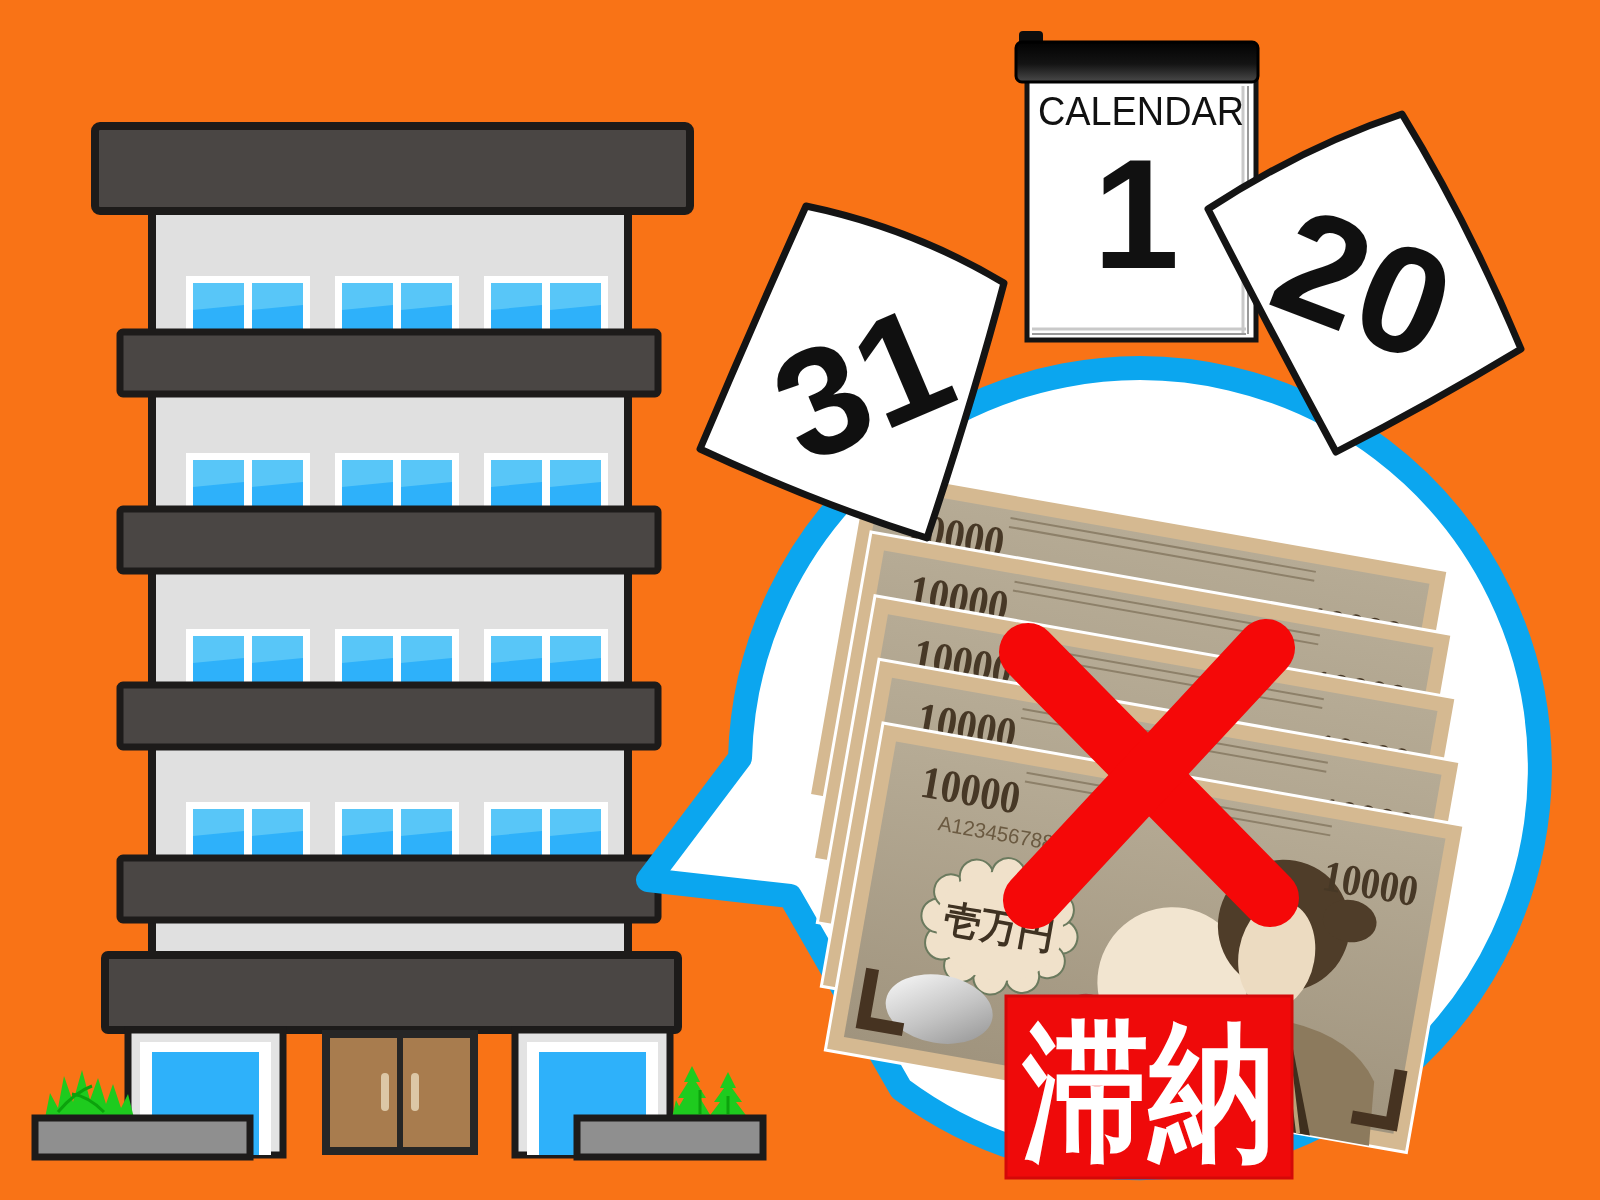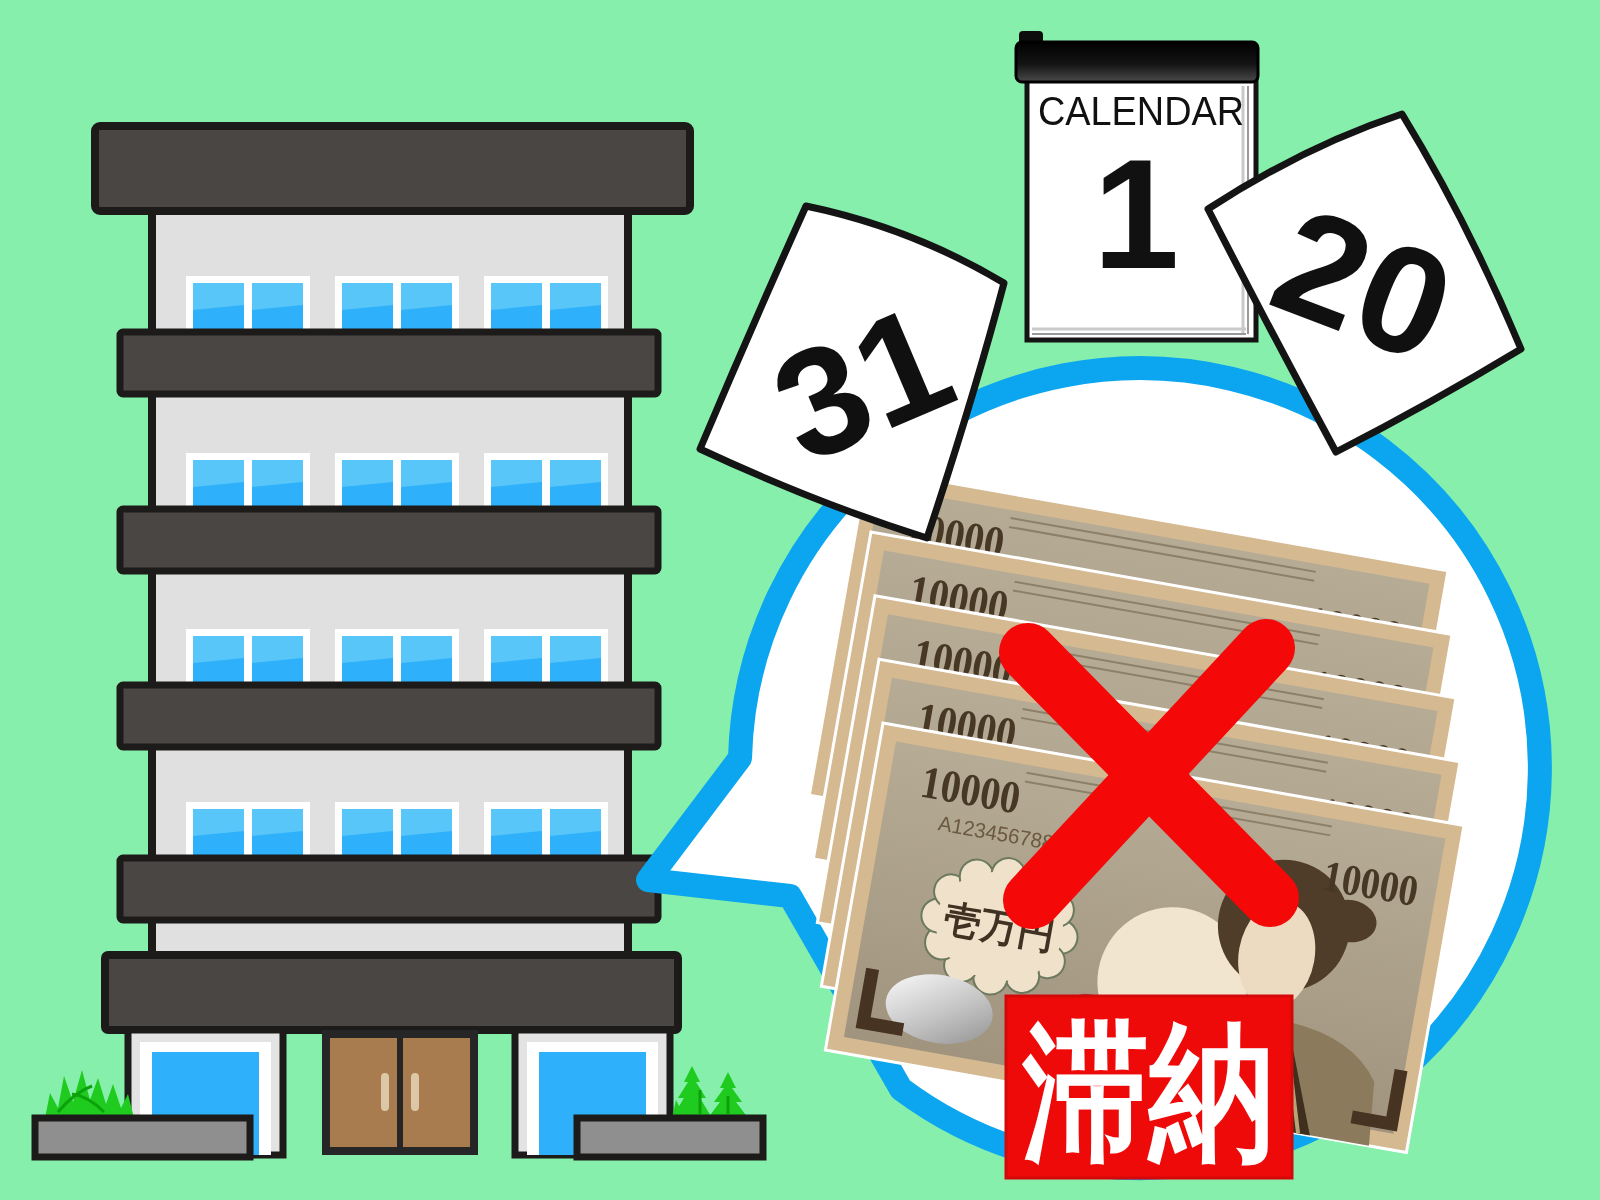--- a/index.html
+++ b/index.html
@@ -1,16 +1,16 @@
 <!DOCTYPE html>
 <html><head>
 <meta charset="utf-8">
 <style>
   html,body{margin:0;padding:0;background:#ffffff;}
-  .stage{width:1600px;height:1200px;position:relative;overflow:hidden;background:#86efac;}
+  .stage{width:1600px;height:1200px;position:relative;overflow:hidden;background:#f97316;}
   svg{display:block;}
   text{user-select:none;}
   .sans{font-family:"Liberation Sans", sans-serif;}
   .serif{font-family:"Liberation Serif", serif;}
 </style>
 </head>
 <body>
 
 <div class="stage">
 <svg width="1600" height="1200" viewBox="0 0 1600 1200" xmlns="http://www.w3.org/2000/svg">

